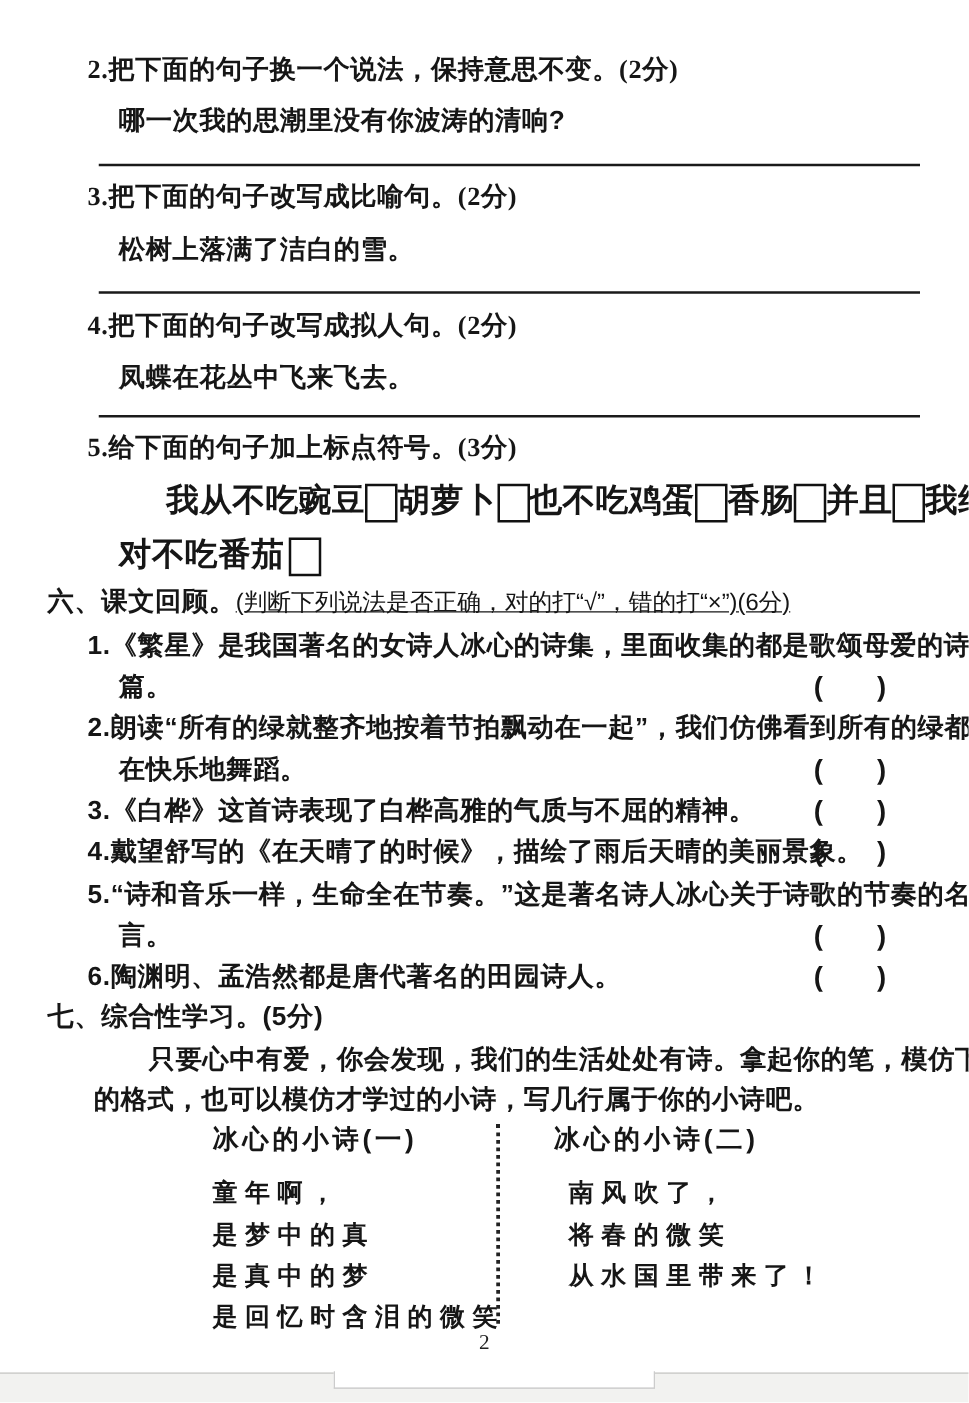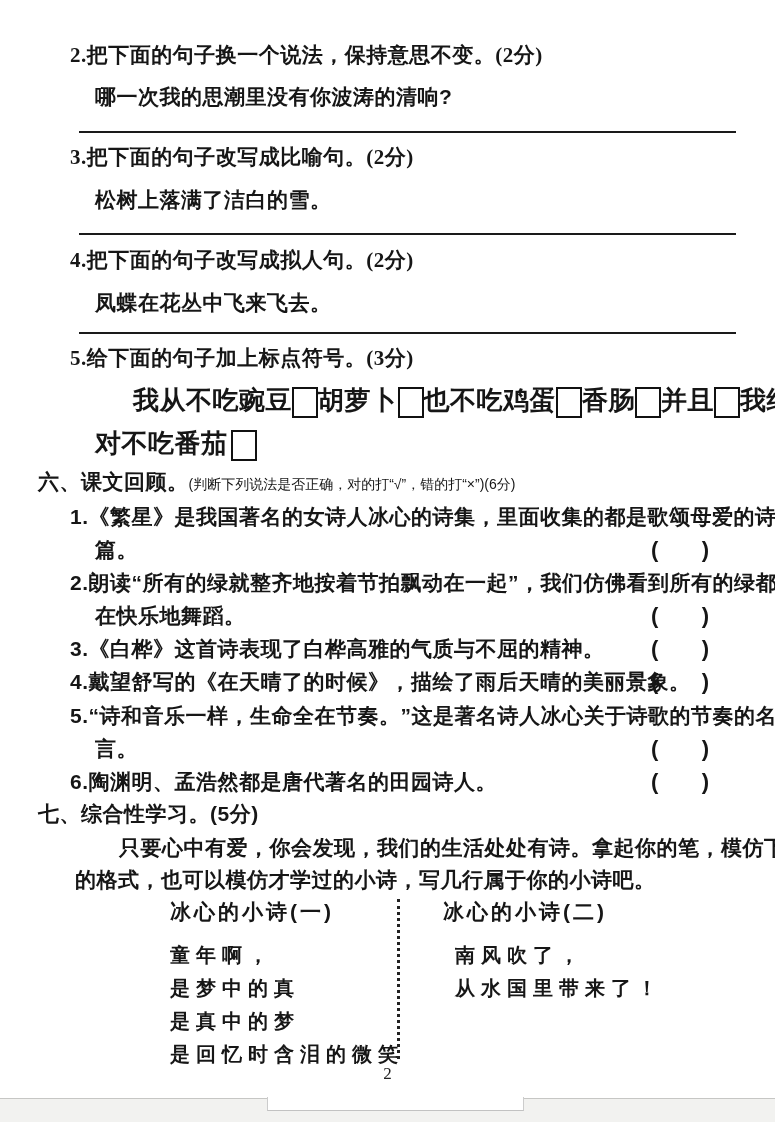--- a/index.html
+++ b/index.html
@@ -8,21 +8,21 @@
     font-family:"Liberation Sans","DejaVu Sans",sans-serif;
     color:#161616;overflow:hidden;
   }
   .tline{position:absolute;white-space:nowrap;font-size:21px;font-weight:700;line-height:26px;letter-spacing:0.5px;}
   .q-head{font-weight:700;font-family:Liberation Serif, serif;}
   .sentence{font-weight:700;}
   .ans-line{position:absolute;height:0;border-top:2px solid #1a1a1a;}
   .punct-row{position:absolute;display:flex;align-items:center;white-space:nowrap;}
   .punct-row .seg{font-size:26px;font-weight:700;letter-spacing:0.5px;}
   .punct-box{display:inline-block;width:22px;height:27px;border:2px solid #111;background:#fff;flex:0 0 auto;margin-top:3px;}
-  .sec-head .note{font-weight:400;font-size:14px;letter-spacing:0;}
+  .sec-head .note{font-weight:400;font-size:19px;letter-spacing:0;text-decoration:underline;}
   .parens{position:absolute;left:651px;width:58px;display:flex;justify-content:space-between;
     font-size:22px;font-weight:600;line-height:26px;}
   .poem{position:absolute;white-space:nowrap;}
   .poem-title{font-size:21px;font-weight:700;letter-spacing:3px;line-height:26px;margin-bottom:14px;}
   .poem-line{font-size:20px;font-weight:600;letter-spacing:6px;line-height:33px;}
   .poem-indent .poem-line{padding-left:12px;}
   .divider{position:absolute;left:397px;top:899px;height:160px;width:0;border-left:3px dotted #222;}
   .page-num{position:absolute;left:0;top:1064px;width:775px;text-align:center;
     font-family:"Liberation Serif","DejaVu Serif",serif;font-size:17px;color:#222;}
   .bottom-strip{position:absolute;left:0;top:1098px;width:775px;height:24px;background:#f2f2f0;border-top:1px solid #c6c6c4;}
@@ -118,20 +118,21 @@
     <div class="poem-line">是梦中的真</div>
     <div class="poem-line">是真中的梦</div>
     <div class="poem-line">是回忆时含泪的微笑</div>
   </div>
 
   <div class="divider"></div>
 
   <div class="poem poem-indent" style="left:443px;top:899px;">
     <div class="poem-title" style="padding-left:0;">冰心的小诗(二)</div>
     <div class="poem-line">南风吹了，</div>
+    <div class="poem-line">将春的微笑</div>
     <div class="poem-line">从水国里带来了！</div>
   </div>
 
   <div class="page-num">2</div>
   <div class="bottom-strip"></div>
   <div class="bottom-tab"></div>
 
 </div>
 
 </body></html>

